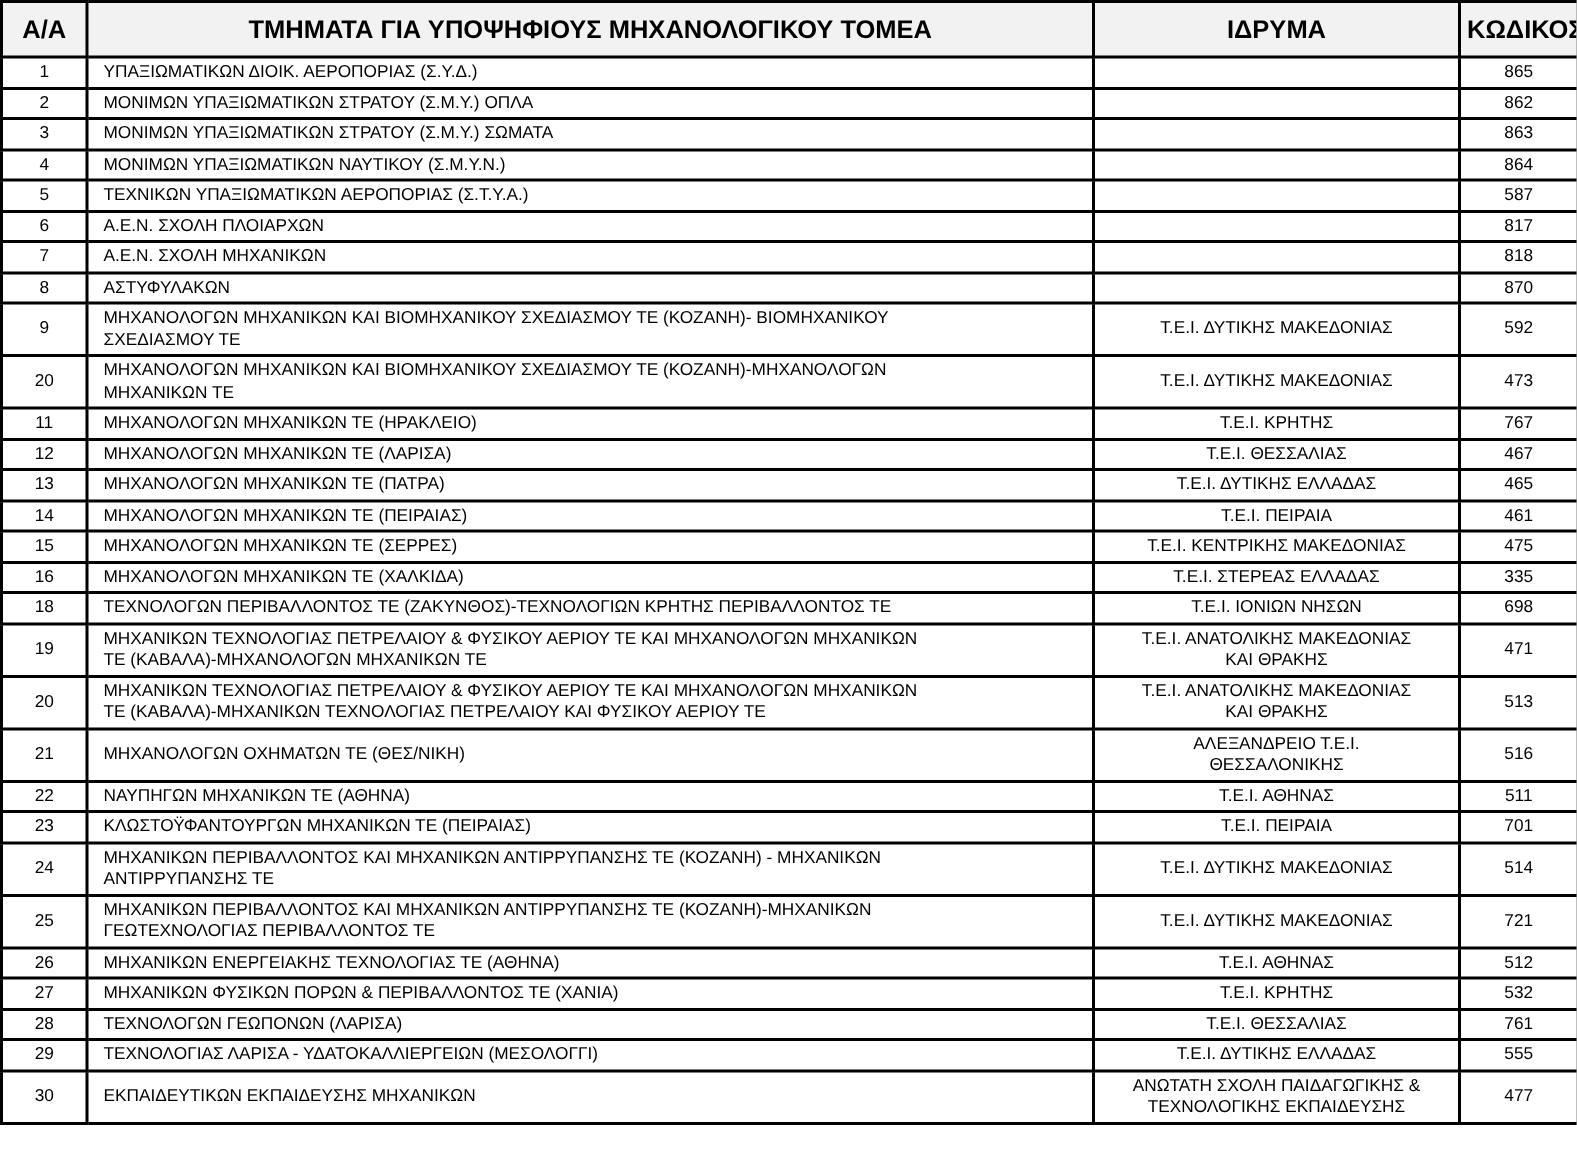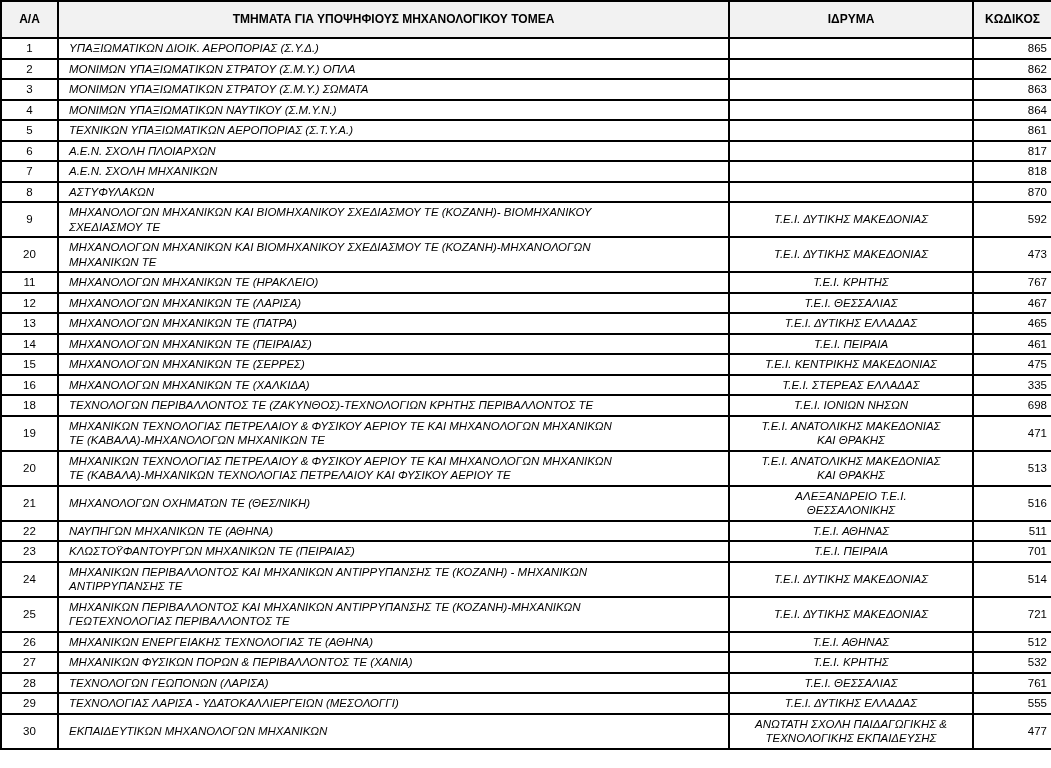--- a/index.html
+++ b/index.html
@@ -24,37 +24,37 @@
     font-family: "Liberation Sans", sans-serif;
     color: var(--text);
   }
   .dept-table th, .dept-table td {
     border: 2px solid var(--border);
     overflow: hidden;
   }
   .dept-table th {
     background: var(--header-bg);
     font-weight: bold;
-    font-size: 12px;
+    font-size: 17px;
     line-height: 15px;
     padding: 10px 4px;
     text-align: center;
     vertical-align: middle;
   }
   .dept-table td {
     background: var(--row-bg);
     font-size: 11.5px;
     line-height: 14.5px;
     padding: 2px 4px;
     vertical-align: middle;
   }
   td.cell-idx   { text-align: center; }
-  td.cell-dept  { text-align: left; padding: 2px 8px 2px 10px; white-space: pre-line; font-style: italic; }
-  td.cell-inst  { text-align: center; white-space: pre-line; padding: 2px 6px; font-style: italic; }
-  td.cell-code  { text-align: right; }
+  td.cell-dept  { text-align: left; padding: 2px 8px 2px 10px; white-space: pre-line; }
+  td.cell-inst  { text-align: center; white-space: pre-line; padding: 2px 6px; }
+  td.cell-code  { text-align: center; }
   col.col-idx  { width: 57px; }
   col.col-dept { width: 671px; }
   col.col-inst { width: 244px; }
   col.col-code { width: 79px; }
 </style>
 </head>
 <body>
 
 <div class="page">
   <table class="dept-table">
@@ -94,21 +94,21 @@
         <tr>
           <td class="cell-idx">4</td>
           <td class="cell-dept">ΜΟΝΙΜΩΝ ΥΠΑΞΙΩΜΑΤΙΚΩΝ ΝΑΥΤΙΚΟΥ (Σ.Μ.Υ.Ν.)</td>
           <td class="cell-inst"></td>
           <td class="cell-code">864</td>
         </tr>
         <tr>
           <td class="cell-idx">5</td>
           <td class="cell-dept">ΤΕΧΝΙΚΩΝ ΥΠΑΞΙΩΜΑΤΙΚΩΝ ΑΕΡΟΠΟΡΙΑΣ (Σ.Τ.Υ.Α.)</td>
           <td class="cell-inst"></td>
-          <td class="cell-code">861</td>
+          <td class="cell-code">587</td>
         </tr>
         <tr>
           <td class="cell-idx">6</td>
           <td class="cell-dept">Α.Ε.Ν. ΣΧΟΛΗ ΠΛΟΙΑΡΧΩΝ</td>
           <td class="cell-inst"></td>
           <td class="cell-code">817</td>
         </tr>
         <tr>
           <td class="cell-idx">7</td>
           <td class="cell-dept">Α.Ε.Ν. ΣΧΟΛΗ ΜΗΧΑΝΙΚΩΝ</td>
@@ -245,20 +245,20 @@
           <td class="cell-code">761</td>
         </tr>
         <tr>
           <td class="cell-idx">29</td>
           <td class="cell-dept">ΤΕΧΝΟΛΟΓΙΑΣ ΛΑΡΙΣΑ - ΥΔΑΤΟΚΑΛΛΙΕΡΓΕΙΩΝ (ΜΕΣΟΛΟΓΓΙ)</td>
           <td class="cell-inst">Τ.Ε.Ι. ΔΥΤΙΚΗΣ ΕΛΛΑΔΑΣ</td>
           <td class="cell-code">555</td>
         </tr>
         <tr>
           <td class="cell-idx">30</td>
-          <td class="cell-dept">ΕΚΠΑΙΔΕΥΤΙΚΩΝ ΜΗΧΑΝΟΛΟΓΩΝ ΜΗΧΑΝΙΚΩΝ</td>
+          <td class="cell-dept">ΕΚΠΑΙΔΕΥΤΙΚΩΝ ΕΚΠΑΙΔΕΥΣΗΣ ΜΗΧΑΝΙΚΩΝ</td>
           <td class="cell-inst">ΑΝΩΤΑΤΗ ΣΧΟΛΗ ΠΑΙΔΑΓΩΓΙΚΗΣ &amp;
 ΤΕΧΝΟΛΟΓΙΚΗΣ ΕΚΠΑΙΔΕΥΣΗΣ</td>
           <td class="cell-code">477</td>
         </tr>
       </tbody>
   </table>
 </div>
 
 </body></html>

